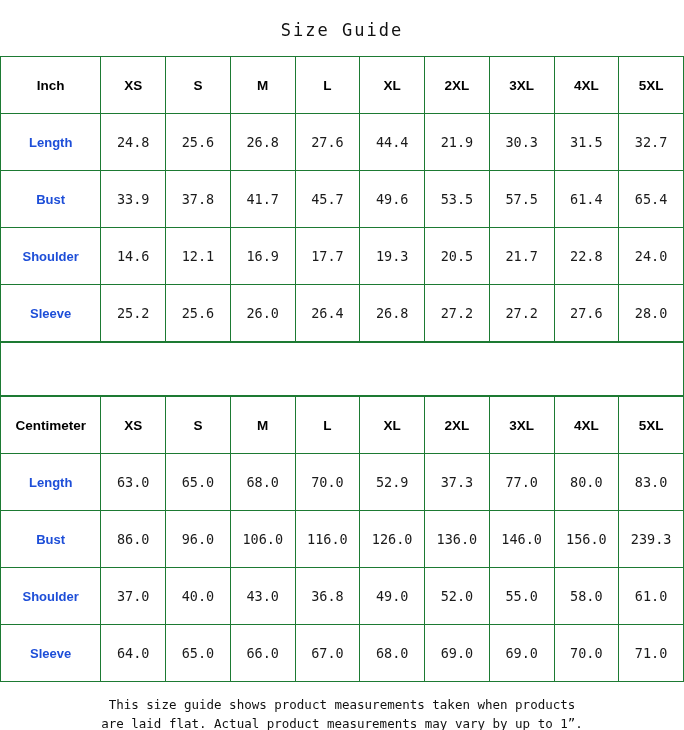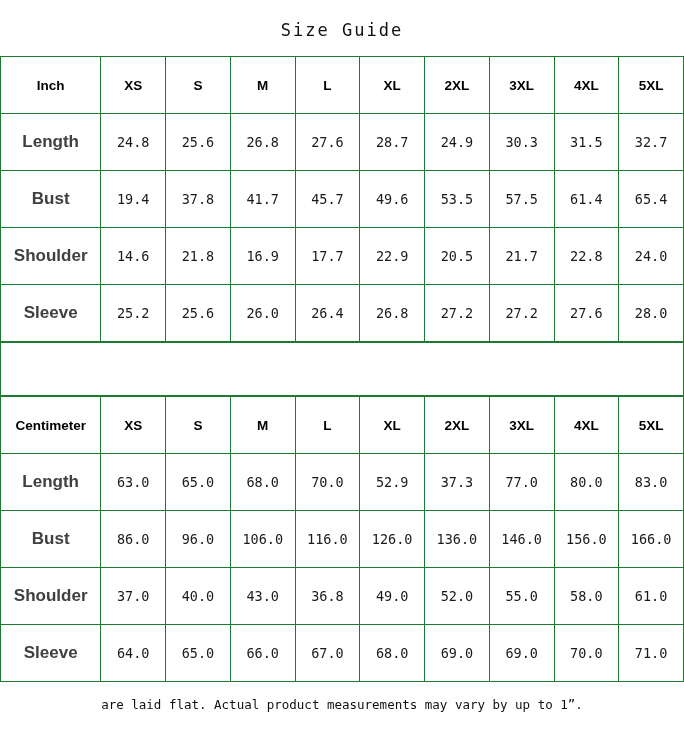--- a/index.html
+++ b/index.html
@@ -47,22 +47,22 @@
   }
   table.size-table th {
     font-family: "Liberation Sans", sans-serif;
     font-weight: bold;
     font-size: 13.5px;
     color: #000000;
   }
   table.size-table td.row-head {
     font-family: "Liberation Sans", sans-serif;
     font-weight: bold;
-    font-size: 17px;
-    color: #404040;
+    font-size: 13px;
+    color: #1d4ed8;
   }
   
   table.size-table col.c0 { width: 100px; }
   table.size-table col.cx { width: 64.5px; }
   .spacer-block {
     width: 684px;
     height: 54px;
     border-left: 1px solid #1d7a33;
     border-right: 1px solid #1d7a33;
     border-top: 1px solid #1d7a33;
@@ -117,45 +117,45 @@
           <th>5XL</th>
         </tr>
       </thead>
       <tbody>
         <tr>
           <td class="row-head">Length</td>
           <td>24.8</td>
           <td>25.6</td>
           <td>26.8</td>
           <td>27.6</td>
-          <td>28.7</td>
-          <td>24.9</td>
+          <td>44.4</td>
+          <td>21.9</td>
           <td>30.3</td>
           <td>31.5</td>
           <td>32.7</td>
         </tr>
         <tr>
           <td class="row-head">Bust</td>
-          <td>19.4</td>
+          <td>33.9</td>
           <td>37.8</td>
           <td>41.7</td>
           <td>45.7</td>
           <td>49.6</td>
           <td>53.5</td>
           <td>57.5</td>
           <td>61.4</td>
           <td>65.4</td>
         </tr>
         <tr>
           <td class="row-head">Shoulder</td>
           <td>14.6</td>
-          <td>21.8</td>
+          <td>12.1</td>
           <td>16.9</td>
           <td>17.7</td>
-          <td>22.9</td>
+          <td>19.3</td>
           <td>20.5</td>
           <td>21.7</td>
           <td>22.8</td>
           <td>24.0</td>
         </tr>
         <tr>
           <td class="row-head">Sleeve</td>
           <td>25.2</td>
           <td>25.6</td>
           <td>26.0</td>
@@ -216,21 +216,21 @@
         <tr>
           <td class="row-head">Bust</td>
           <td>86.0</td>
           <td>96.0</td>
           <td>106.0</td>
           <td>116.0</td>
           <td>126.0</td>
           <td>136.0</td>
           <td>146.0</td>
           <td>156.0</td>
-          <td>166.0</td>
+          <td>239.3</td>
         </tr>
         <tr>
           <td class="row-head">Shoulder</td>
           <td>37.0</td>
           <td>40.0</td>
           <td>43.0</td>
           <td>36.8</td>
           <td>49.0</td>
           <td>52.0</td>
           <td>55.0</td>
@@ -247,16 +247,17 @@
           <td>69.0</td>
           <td>69.0</td>
           <td>70.0</td>
           <td>71.0</td>
         </tr>
       </tbody>
     </table>
   </div>
 
   <div class="footnote">
+    <div>This size guide shows product measurements taken when products</div>
     <div>are laid flat. Actual product measurements may vary by up to 1”.</div>
   </div>
 
 </div>
 
 </body></html>

